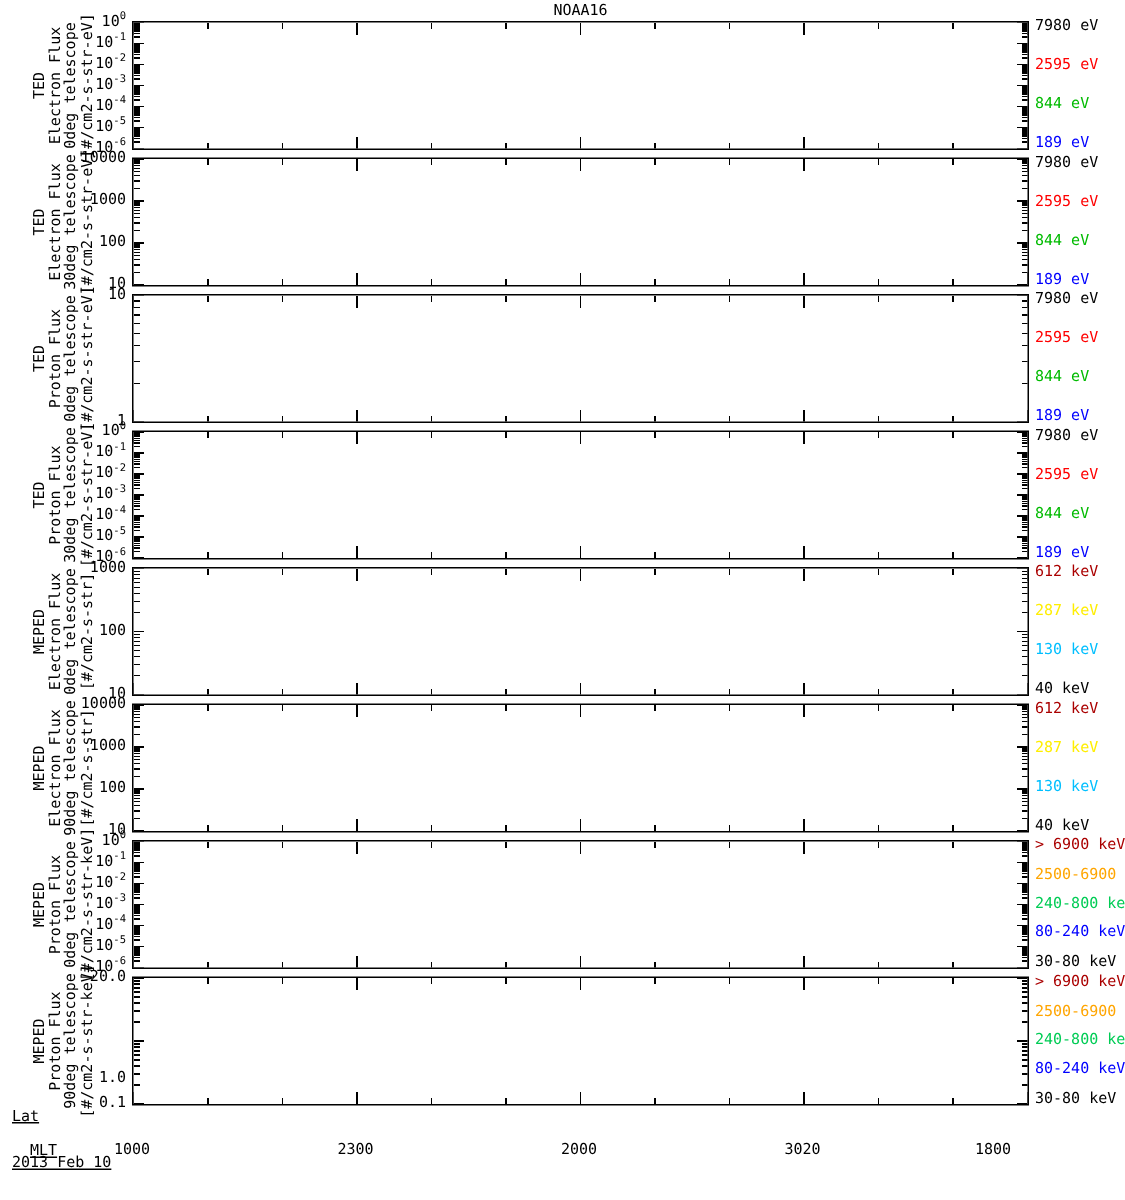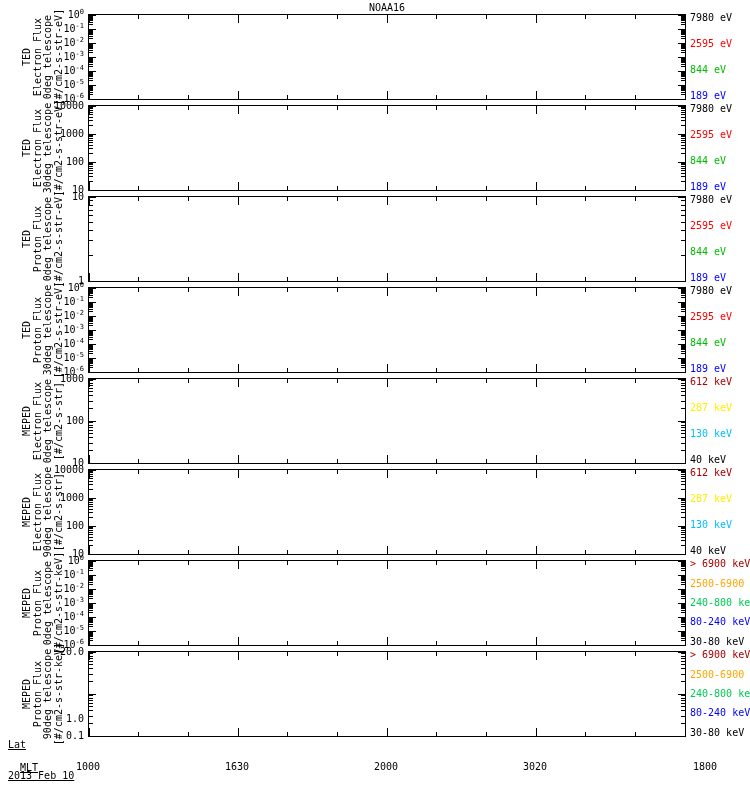--- a/index.html
+++ b/index.html
@@ -183,22 +183,22 @@
     </div>
     <div class="legend" style="top: 649.3px; color: rgb(170, 0, 0);">&gt; 6900 keV</div>
     <div class="legend" style="top: 668.65px; color: rgb(255, 165, 0);">2500-6900 keV</div>
     <div class="legend" style="top: 688px; color: rgb(0, 204, 85);">240-800 keV</div>
     <div class="legend" style="top: 707.35px; color: rgb(0, 0, 255);">80-240 keV</div>
     <div class="legend" style="top: 726.7px; color: rgb(0, 0, 0);">30-80 keV</div>
   </div>
 
 <div id="xaxis">
     <div class="xtick" style="left: 63px;">1000</div>
-    <div class="xtick" style="left: 212px;">1630</div>
+    <div class="xtick" style="left: 212px;">2300</div>
     <div class="xtick" style="left: 361px;">2000</div>
     <div class="xtick" style="left: 510px;">3020</div>
-    <div class="xtick" style="left: 680px;">1800</div>
+    <div class="xtick" style="left: 637px;">1800</div>
   </div>
 
 <div class="footer-lbl" style="top:739px;">Lat</div>
 <div class="footer-lbl" style="top:762px;margin-left:12px;">MLT</div>
 <div class="footer-lbl" style="top:786px;margin-top:48px;">hhmm</div>
 <div class="footer-lbl" style="top:770px;">2013 Feb 10</div>
 
 </body></html>

